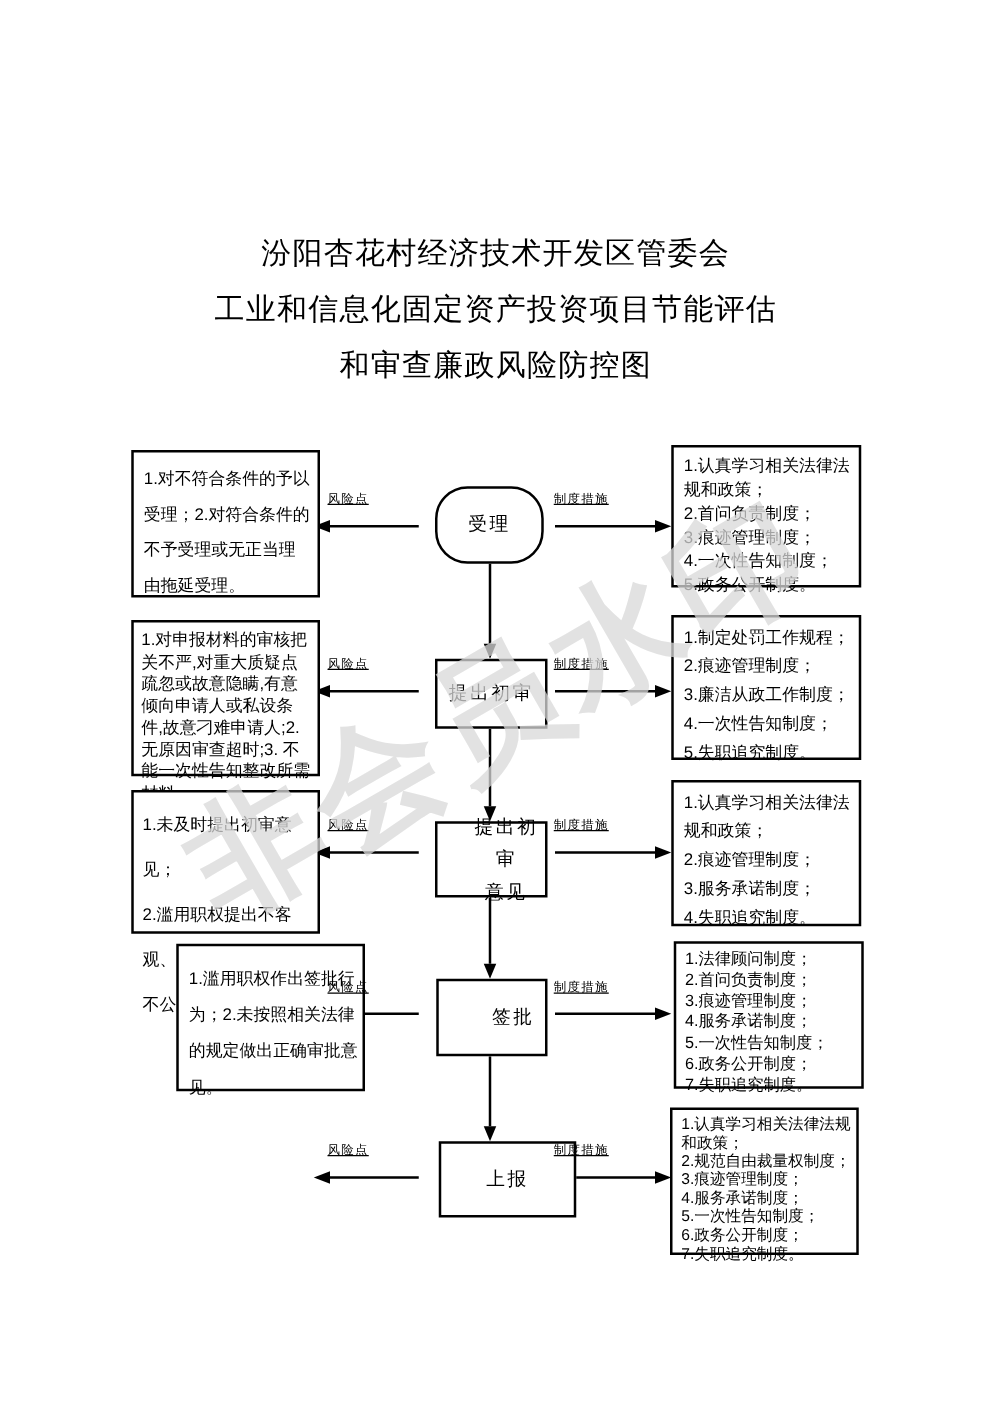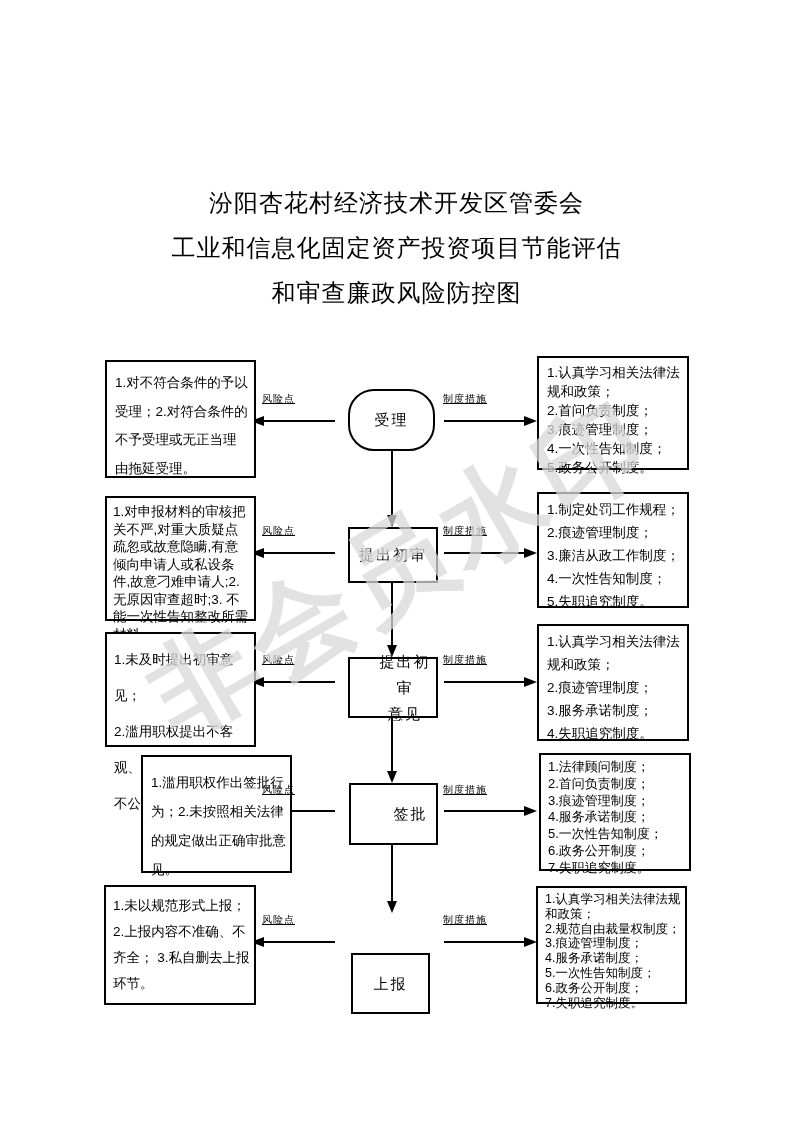--- a/index.html
+++ b/index.html
@@ -30,21 +30,21 @@
   .r5-risk{left:104px;top:885px;width:152px;height:120px;line-height:26px;padding:6px 3px 0 7px;}
   .r1-measure{left:537px;top:356px;width:152px;height:114px;line-height:19px;padding:5px 3px 0 8px;}
   .r2-measure{left:537px;top:492px;width:152px;height:116px;line-height:23px;padding:4px 3px 0 8px;}
   .r3-measure{left:537px;top:624px;width:152px;height:117px;line-height:23px;padding:4px 3px 0 8px;}
   .r4-measure{left:539px;top:753px;width:152px;height:118px;line-height:16.8px;font-size:13px;padding:4px 2px 0 7px;}
   .r5-measure{left:536px;top:886px;width:151px;height:118px;line-height:14.8px;font-size:12.5px;padding:4px 2px 0 7px;}
   .r1-shape{left:348px;top:389px;width:87px;height:62px;}
   .r2-shape{left:348px;top:527px;width:90px;height:56px;}
   .r3-shape{left:348px;top:657px;width:90px;height:61px;padding-left:24px;}
   .r4-shape{left:349px;top:783px;width:89px;height:62px;padding-left:34px;}
-  .r5-shape{left:351px;top:913px;width:79px;height:61px;margin-top:40px;}
+  .r5-shape{left:351px;top:913px;width:110px;height:61px;}
   
   .hline{position:absolute;height:2px;background:#000;z-index:1;}
   .vline{position:absolute;width:2px;background:#000;left:391px;z-index:1;}
   .head-left{position:absolute;width:0;height:0;border-top:5px solid transparent;
              border-bottom:5px solid transparent;border-right:13px solid #000;z-index:1;}
   .head-right{position:absolute;width:0;height:0;border-top:5px solid transparent;
               border-bottom:5px solid transparent;border-left:13px solid #000;z-index:1;}
   .head-down{position:absolute;width:0;height:0;border-left:5px solid transparent;
              border-right:5px solid transparent;border-top:12px solid #000;left:387px;z-index:1;}
   .arrow-label{position:absolute;font-size:10px;z-index:2;letter-spacing:1px;text-decoration:underline;}
@@ -137,21 +137,20 @@
 7.失职追究制度。</div>
   <div class="hline hl-risk y4"></div>
   <div class="head-left hh-risk y4h"></div>
   <div class="arrow-label risk-label rl4">风险点</div>
   <div class="hline hl-measure y4"></div>
   <div class="head-right hh-measure y4h"></div>
   <div class="arrow-label measure-label ml4">制度措施</div>
   <div class="vline" style="top:845px;height:56px;"></div>
   <div class="head-down" style="top:901px;"></div>
 
-  <div class="box risk-box r5-risk">1.未以规范形式上报；2.上报内容不准确、不齐全； 3.私自删去上报环节。</div>
   <div class="shape r5-shape">上报</div>
   <div class="box measure-box r5-measure">1.认真学习相关法律法规和政策；
 2.规范自由裁量权制度；
 3.痕迹管理制度；
 4.服务承诺制度；
 5.一次性告知制度；
 6.政务公开制度；
 7.失职追究制度。</div>
   <div class="hline hl-risk y5"></div>
   <div class="head-left hh-risk y5h"></div>

